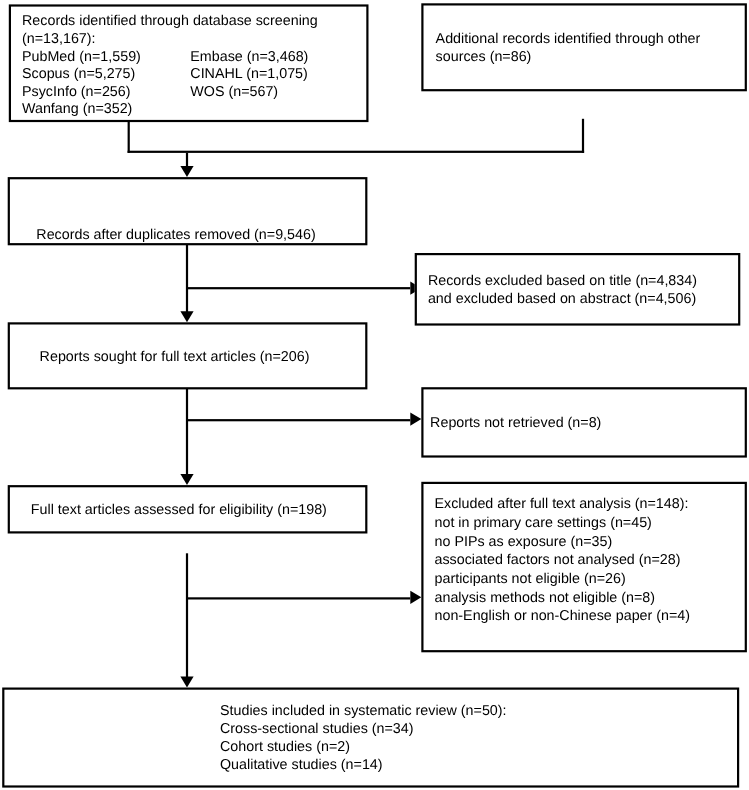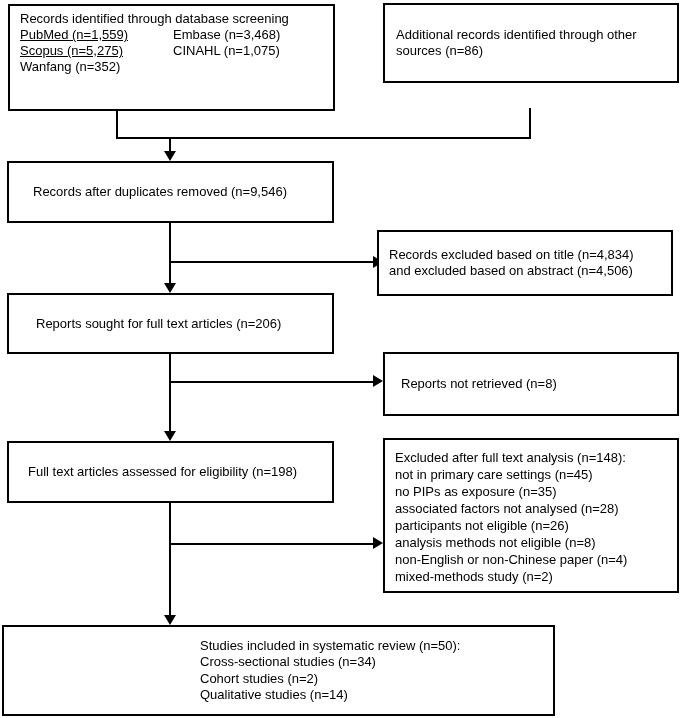--- a/index.html
+++ b/index.html
@@ -37,45 +37,50 @@
   .arr-right {
     position: absolute;
     width: 0; height: 0;
     border-top: 6px solid transparent;
     border-bottom: 6px solid transparent;
     border-left: 10px solid #000000;
   }
   
   .box-db         { left: 8px;   top: 4px;   width: 327px; height: 107px; padding: 5px 8px 0 10px; }
   .box-additional { left: 383px; top: 3px;   width: 296px; height: 80px; padding: 0 12px 0 11px; }
-  .box-dup        { left: 7px;   top: 161px; width: 327px; height: 62px;  padding-left: 24px; }
+  .box-dup        { left: 7px;   top: 161px; width: 327px; height: 62px;  padding-left: 24px; justify-content: flex-end; }
   .box-recexcl    { left: 377px; top: 230px; width: 296px; height: 66px;  padding-left: 10px; }
   .box-sought     { left: 7px;   top: 293px; width: 327px; height: 61px;  padding-left: 27px; justify-content: center; }
-  .box-notretr    { left: 383px; top: 352px; width: 296px; height: 64px;  padding-left: 16px; }
-  .box-assessed   { left: 7px;   top: 441px; width: 327px; height: 62px;  padding-left: 19px; }
+  .box-notretr    { left: 383px; top: 352px; width: 296px; height: 64px;  padding-left: 6px; }
+  .box-assessed   { left: 7px;   top: 441px; width: 327px; height: 44px;  padding-left: 19px; }
   .box-exclft     { left: 383px; top: 438px; width: 296px; height: 155px; padding: 9px 6px 0 10px; line-height: 17px; }
-  .box-included   { left: 2px;   top: 625px; width: 553px; height: 91px;  }
+  .box-included   { left: 2px;   top: 625px; width: 670px; height: 91px;  }
   .box-included .inner { margin-left: 196px; line-height: 16.5px; }
   .src-row  { display: flex; }
-  .src-left { width: 153px; text-decoration: underline; }
+  .src-left { width: 153px; }
 </style>
 </head>
 <body>
 
 <div class="canvas">
 
   <div class="box box-db">
     <div>Records identified through database screening</div>
+    <div>(n=13,167):</div>
     <div class="src-row">
       <span class="src-left">PubMed (n=1,559)</span>
       <span class="src-right">Embase (n=3,468)</span>
     </div>
     <div class="src-row">
       <span class="src-left">Scopus (n=5,275)</span>
       <span class="src-right">CINAHL (n=1,075)</span>
+    </div>
+    <div class="src-row">
+      <span class="src-left">PsycInfo (n=256)</span>
+      <span class="src-right">WOS (n=567)</span>
     </div>
     <div class="src-row">
       <span class="src-right">Wanfang (n=352)</span>
     </div>
   </div>
 
   <div class="box box-additional vcenter">
     <div>Additional records identified through other sources (n=86)</div>
   </div>
 
@@ -122,21 +127,20 @@
   <div class="arr-right" style="left:373px; top:537px;"></div>
 
   <div class="box box-exclft">
     <div>Excluded after full text analysis (n=148):</div>
     <div>not in primary care settings (n=45)</div>
     <div>no PIPs as exposure (n=35)</div>
     <div>associated factors not analysed (n=28)</div>
     <div>participants not eligible (n=26)</div>
     <div>analysis methods not eligible (n=8)</div>
     <div>non-English or non-Chinese paper (n=4)</div>
-    <div>mixed-methods study (n=2)</div>
   </div>
 
   <div class="box box-included vcenter">
     <div class="inner">
       <div>Studies included in systematic review (n=50):</div>
       <div>Cross-sectional studies (n=34)</div>
       <div>Cohort studies (n=2)</div>
       <div>Qualitative studies (n=14)</div>
     </div>
   </div>

